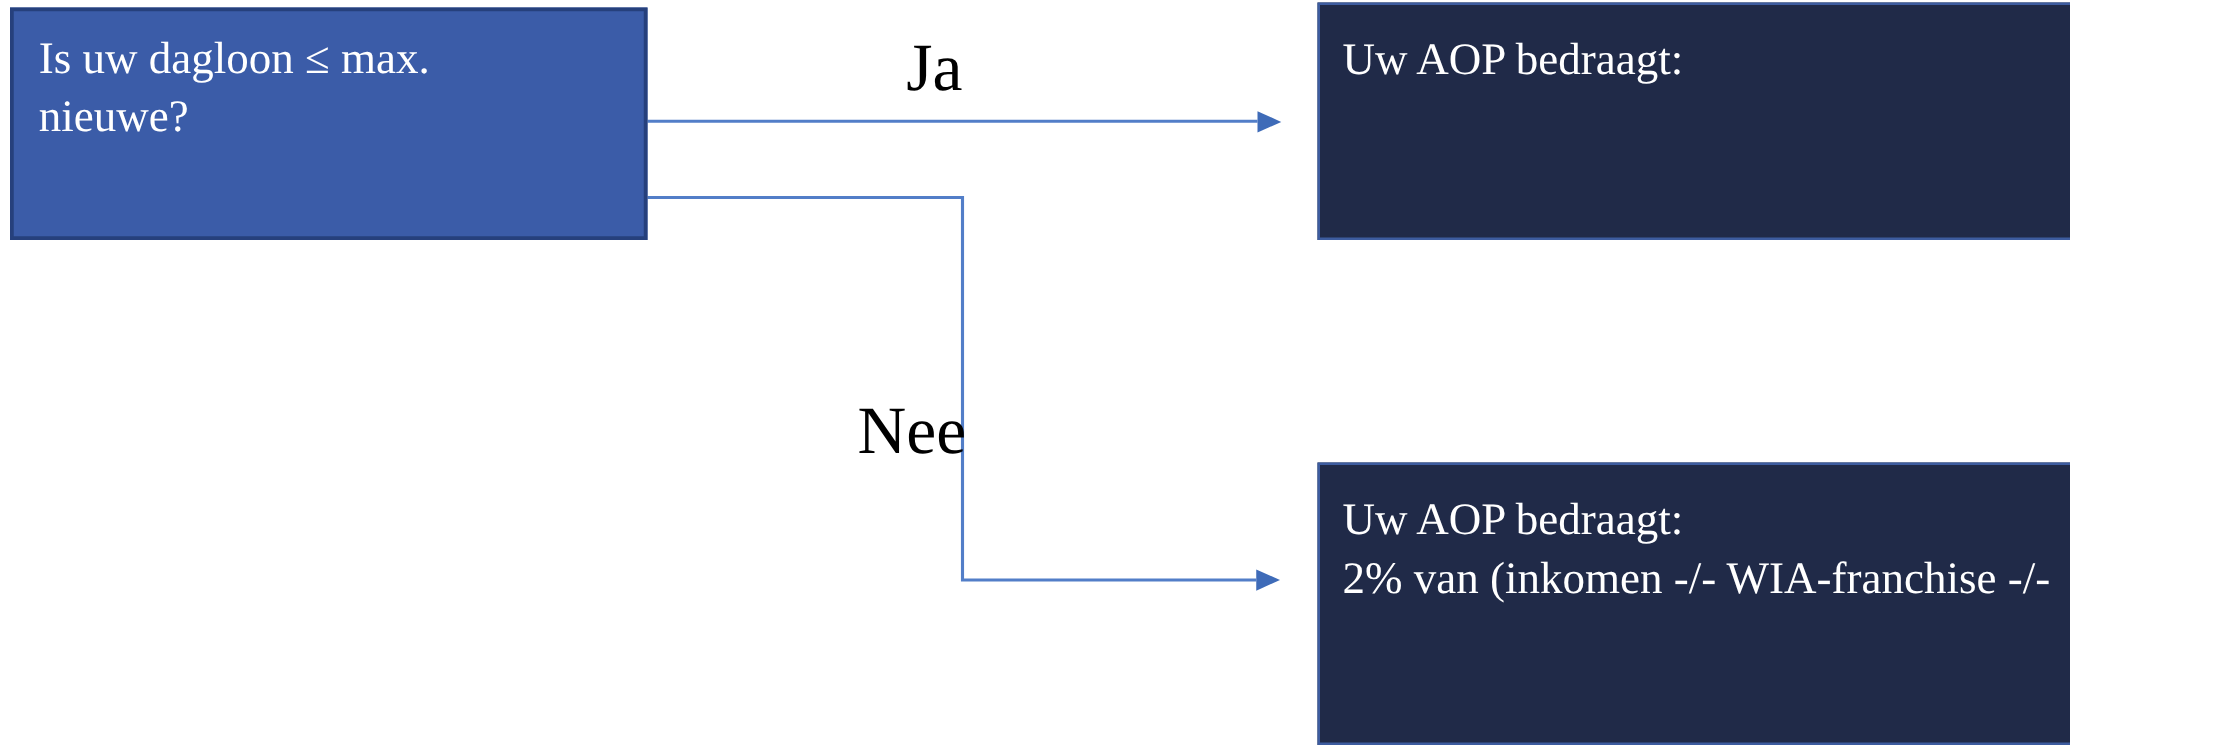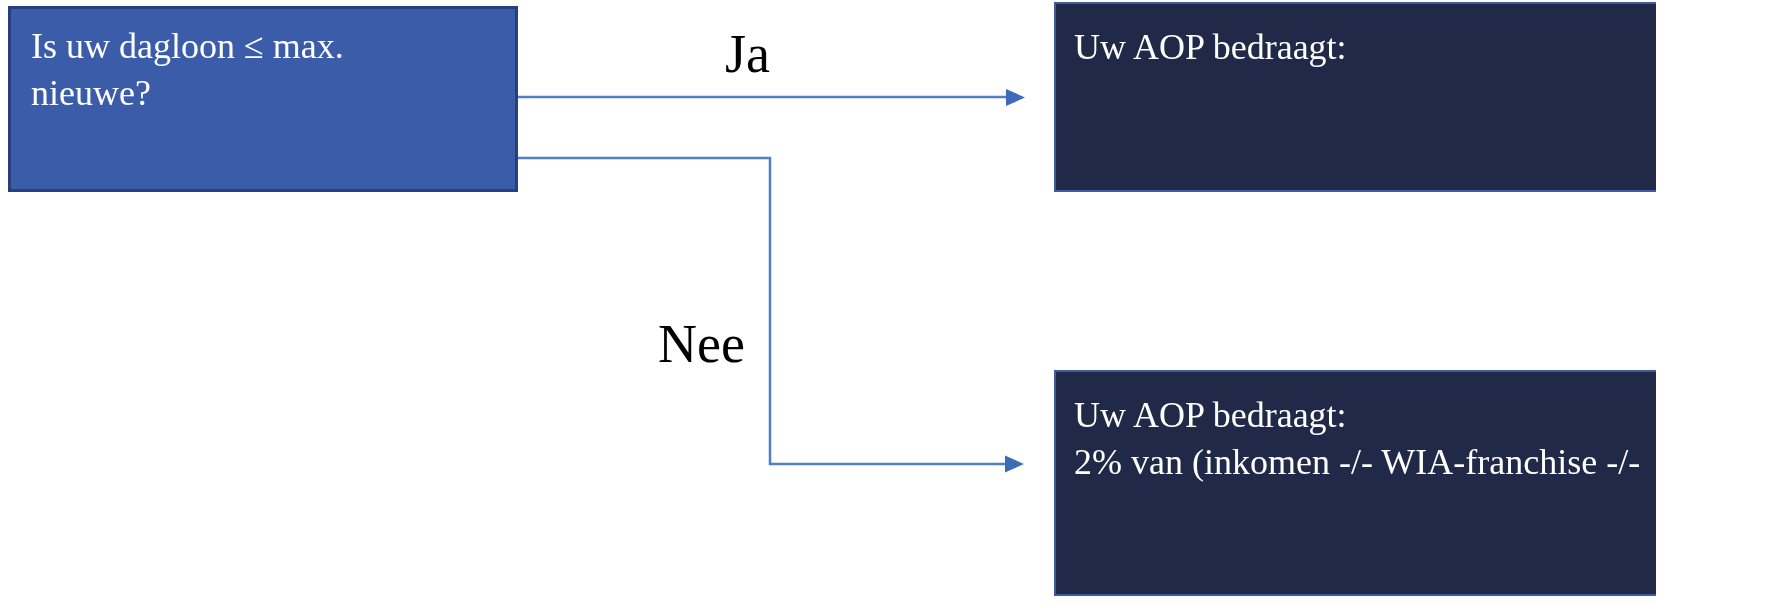--- a/index.html
+++ b/index.html
@@ -61,21 +61,21 @@
     left:1037px;top:370px;width:735px;height:226px;
   }
   .branch-label{
     position:absolute;
     color:var(--label-text);
     font-size:54px;
     line-height:1.2;
     white-space:nowrap;
   }
   .ja-label{left:725px;top:22px;}
-  .nee-label{left:658px;top:312px;}
+  .nee-label{left:686px;top:312px;}
 </style>
 </head>
 <body>
 
 <div class="canvas">
 
   <svg class="connector-layer" viewBox="0 0 1772 604" xmlns="http://www.w3.org/2000/svg">
     <path class="connector-line" d="M 518 97 L 1006 97"></path>
     <polygon class="arrowhead" points="1006,89 1025,97.5 1006,106"></polygon>
     <path class="connector-line" d="M 518 158 L 770 158 L 770 464 L 1005 464"></path>

